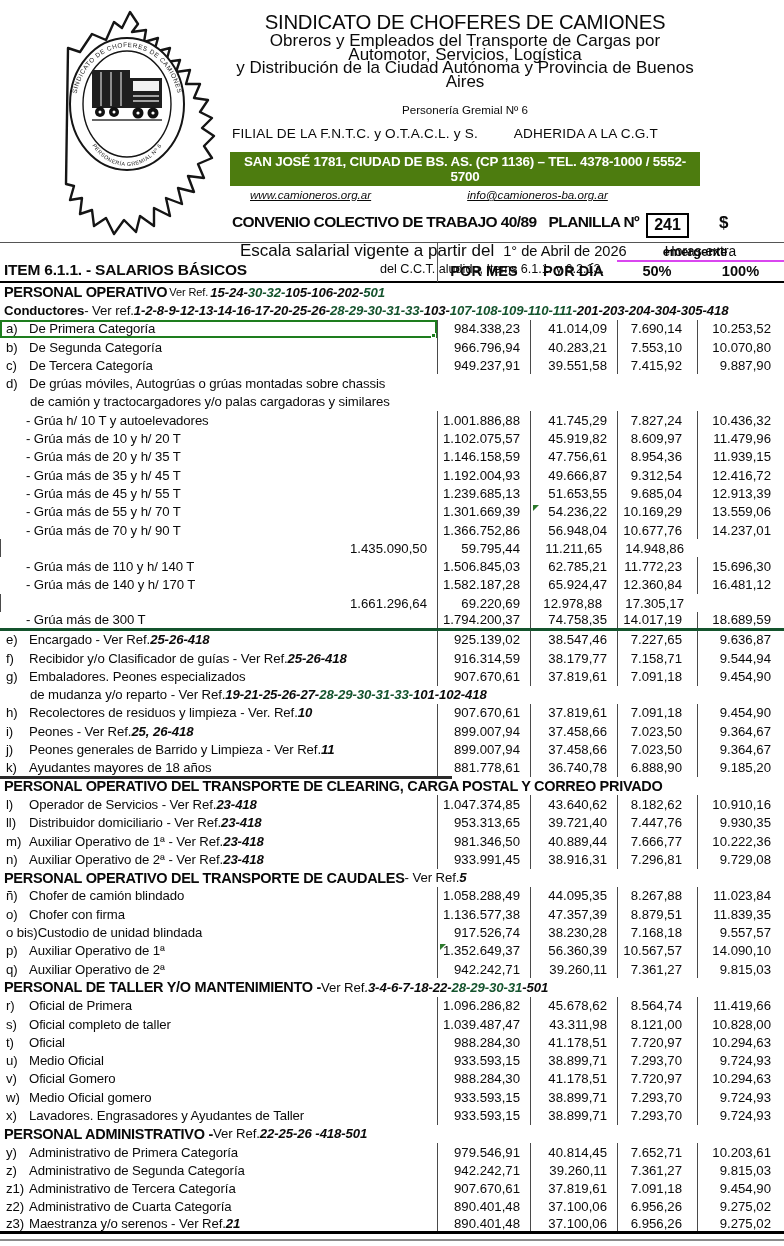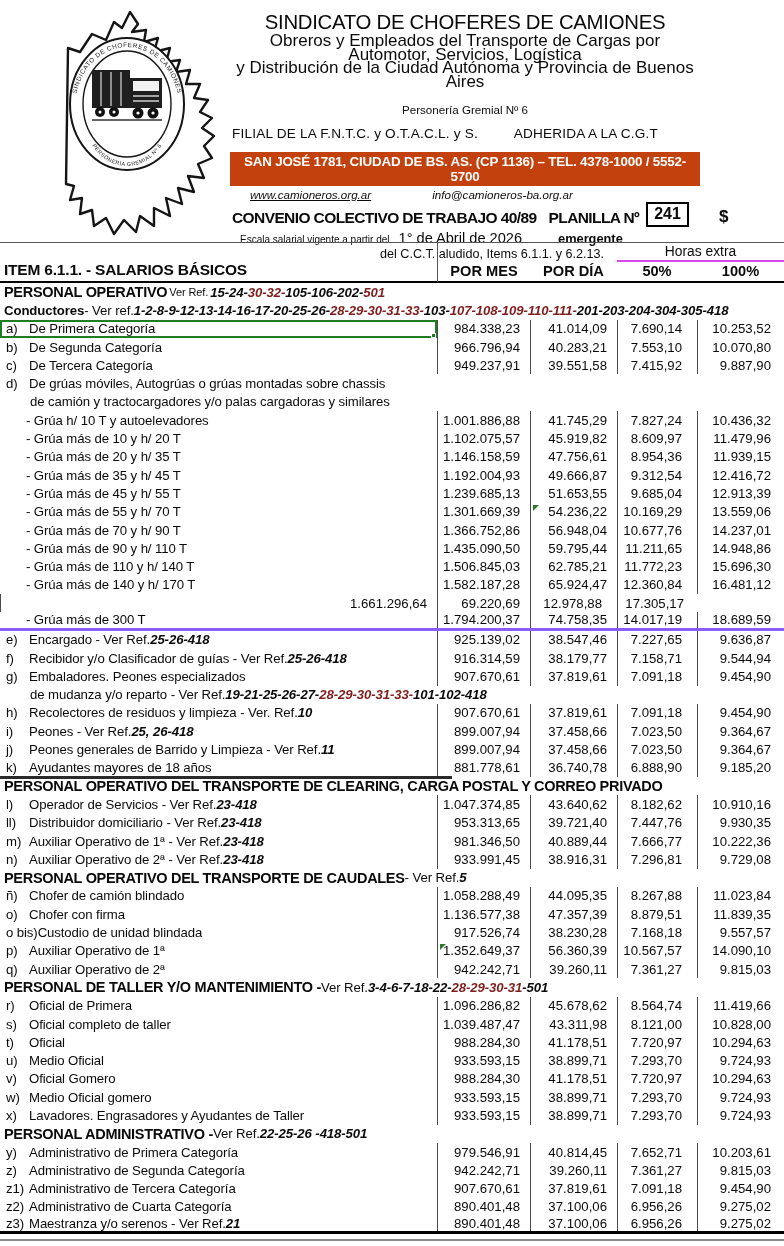--- a/index.html
+++ b/index.html
@@ -8,32 +8,32 @@
 
   
   .letterhead{position:relative;height:242px;}
   .logo{position:absolute;left:42px;top:6px;}
   .hd{position:absolute;left:230px;top:10px;width:470px;text-align:center;}
   .org-title{font-size:21px;letter-spacing:-0.3px;line-height:24px;transform:scaleX(.97);transform-origin:center;}
   .org-sub{font-size:17px;line-height:13.5px;}
   .personeria{font-size:11.6px;margin-top:15px;}
   .filial-row{display:flex;justify-content:space-between;padding:0 42px 0 2px;margin-top:10px;
               font-size:13.6px;letter-spacing:.2px;}
-  .addr-bar{margin-top:11px;background:#c2410c;color:#fff;font-weight:bold;font-size:13.4px;
+  .addr-bar{margin-top:11px;background:#4d7c0f;color:#fff;font-weight:bold;font-size:13.4px;
             letter-spacing:-0.2px;padding:2px 2px;box-sizing:border-box;width:100%;}
   .links-row{display:flex;align-items:baseline;font-size:11.6px;font-style:italic;margin-top:2px;}
   .web{margin-left:20px;text-decoration:underline;}
-  .mail{margin-left:61px;}
-  .convenio-row{display:flex;align-items:flex-end;margin-top:1px;padding-left:2px;}
+  .mail{margin-left:96px;text-decoration:underline;}
+  .convenio-row{display:flex;align-items:flex-start;margin-top:12px;padding-left:2px;}
   .convenio-title,.planilla-label{font-weight:bold;font-size:15.5px;letter-spacing:-0.6px;white-space:nowrap;}
   .planilla-label{margin-left:12px;}
   .planilla-box{border:2px solid #000;font-weight:bold;font-size:16px;padding:1px 6px 2px;margin-left:7px;line-height:18px;}
   .dollar{font-weight:bold;font-size:17px;margin-left:30px;}
   .escala-row{display:flex;align-items:baseline;margin-top:3px;padding-left:10px;white-space:nowrap;}
-  .escala-pre{font-size:10px;}
+  .escala-pre{font-size:17px;}
   .escala-date{font-size:14.6px;margin-left:9px;}
   .escala-emerg{font-size:12.8px;font-weight:bold;margin-left:36px;}
   .escala-2{font-size:12.6px;width:340px;margin:1px 0 0 92px;text-align:center;}
 
   
   .salary-table{position:relative;margin-top:0;}
   .thead{display:grid;grid-template-columns:437px 93px 87px 167px;height:41px;
          border-top:1px solid #555;border-bottom:2.5px solid #000;box-sizing:border-box;}
   .th-title{display:flex;align-items:flex-end;padding:0 0 3px 4px;font-size:15.5px;font-weight:bold;letter-spacing:-0.2px;}
   .th-num{display:flex;align-items:flex-end;justify-content:center;font-weight:bold;font-size:14.6px;padding-bottom:3px;}
@@ -55,34 +55,34 @@
   .pfx{display:inline-block;min-width:23px;}
   .val{border-left:1px solid #4a4a4a;font-size:13.2px;height:100%;display:flex;align-items:center;
        justify-content:flex-end;padding-right:10px;position:relative;box-sizing:border-box;}
   .val.v2{padding-right:15px;}
   .val.v3{padding-right:13px;}
   .val.nb{border-left:none;}
 
   
   .b{font-weight:bold;}
   .bi{font-weight:bold;font-style:italic;}
-  .g{color:#7f1d1d;}
+  .g{color:#14532d;}
   .sm{font-size:11px;padding:0 2px;}
   .rg{font-weight:normal;font-size:13.2px;}
   .sb{font-weight:bold;font-size:14.5px;letter-spacing:-0.3px;}
 
   
   .sel{outline:2px solid #1e7d1e;outline-offset:-2px;}
   .sel::after{content:"";position:absolute;right:1px;bottom:0;width:5px;height:5px;
               background:#1e7d1e;border:1px solid #fff;box-sizing:border-box;}
   
   .mark::before{content:"";position:absolute;left:2px;top:2px;width:0;height:0;
                 border-top:6px solid #2c7a2c;border-right:6px solid transparent;}
 
-  .rule-thick{border-bottom:3px solid #8b5cf6;text-align:right;}
+  .rule-thick{border-bottom:3px solid #14532d;text-align:right;}
   .rule-end{border-bottom:3px solid #000;}
   .rule-smudge{position:relative;}
   .rule-smudge::after{content:"";position:absolute;left:0;bottom:-2px;width:452px;height:3px;
                       background:#2a2a2a;filter:blur(.7px);}
   .after-rule{height:2px;background:#8a8a8a;margin-top:5px;}
 </style>
 </head>
 <body>
 
 <div class="page">
@@ -298,23 +298,20 @@
         <div class="row">
           <div class="cell lab ind">
             <span>- Grúa más de 70 y h/ 90 T</span>
           </div>
           <div class="cell val v0">1.366.752,86</div>
           <div class="cell val v1">56.948,04</div>
           <div class="cell val v2">10.677,76</div>
           <div class="cell val v3">14.237,01</div>
         </div>
         <div class="row">
-          <div class="cell lab ind">
-            <span>- Grúa más de 90 y h/ 110 T</span>
-          </div>
           <div class="cell val v0">1.435.090,50</div>
           <div class="cell val v1">59.795,44</div>
           <div class="cell val v2">11.211,65</div>
           <div class="cell val v3">14.948,86</div>
         </div>
         <div class="row">
           <div class="cell lab ind">
             <span>- Grúa más de 110 y h/ 140 T</span>
           </div>
           <div class="cell val v0">1.506.845,03</div>

